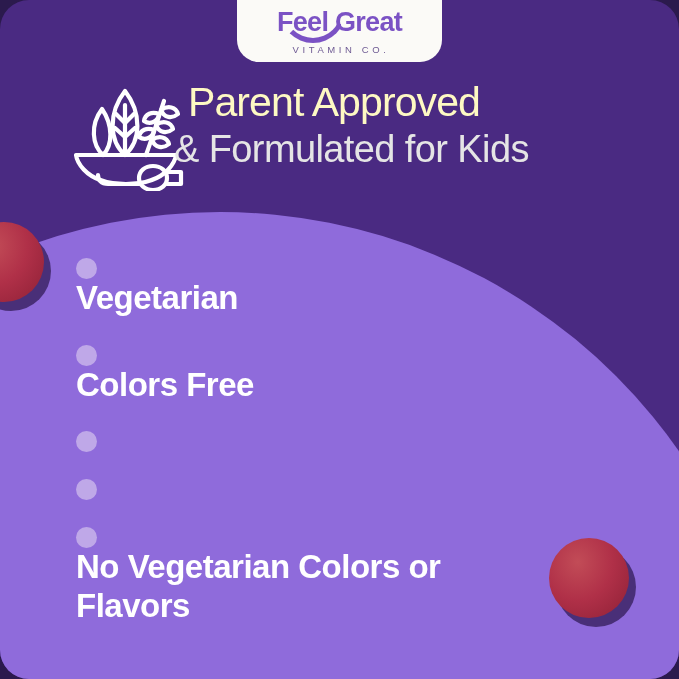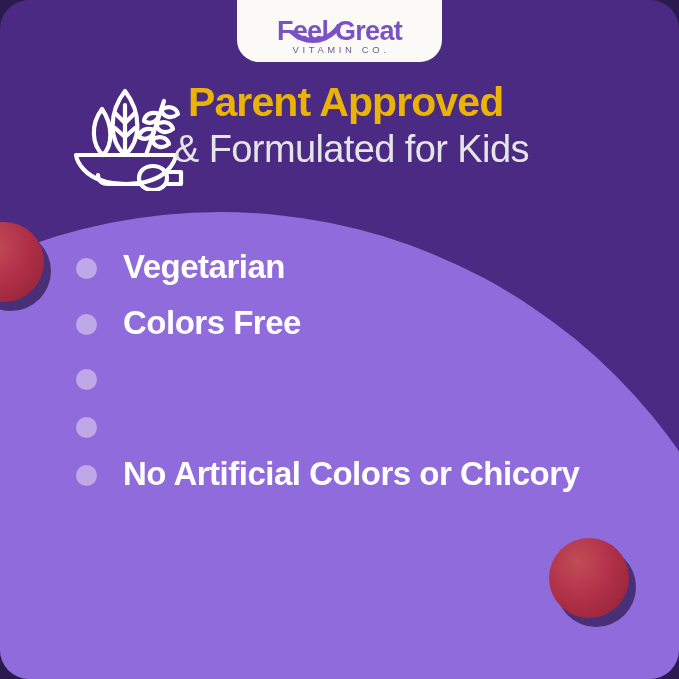--- a/index.html
+++ b/index.html
@@ -63,21 +63,21 @@
     border-top-color: transparent;
     border-left-color: transparent;
     border-right-color: transparent;
     border-radius: 0 0 60px 60px;
     z-index: 1;
   }
   #logo-sub {
     font-size: 9.5px;
     letter-spacing: 3.6px;
     color: #6E5A93;
-    margin-top: 0;
+    margin-top: 9px;
     padding-left: 3px;
     line-height: 1;
   }
 
   
   #headline-wrap {
     position: absolute;
     left: 0;
     top: 78px;
     width: 679px;
@@ -86,22 +86,22 @@
   #mortar-icon {
     position: absolute;
     left: 68px;
     top: 5px;
   }
   #headline-main {
     position: absolute;
     left: 188px;
     top: 4px;
     font-size: 41px;
-    font-weight: bold;
-    color: #eab308;
+    font-weight: normal;
+    color: #fef9c3;
     letter-spacing: -0.9px;
     line-height: 1;
     white-space: nowrap;
   }
   #headline-sub {
     position: absolute;
     left: 174px;
     top: 52px;
     font-size: 38px;
     font-weight: normal;
@@ -152,20 +152,21 @@
   #bullet-list {
     position: absolute;
     left: 76px;
     top: 248px;
     width: 560px;
   }
   .bullet-row {
     display: flex;
     align-items: flex-start;
     margin-bottom: 17px;
+    flex-direction: column;
   }
   .bullet-dot {
     flex: 0 0 auto;
     width: 21px;
     height: 21px;
     border-radius: 50%;
     background: #BFA8E8;
     margin-top: 10px;
     margin-right: 26px;
   }
@@ -244,17 +245,17 @@
       <div class="bullet-text">Colors Free</div>
     </div>
     <div class="bullet-row">
       <div class="bullet-dot"></div>
     </div>
     <div class="bullet-row">
       <div class="bullet-dot"></div>
     </div>
     <div class="bullet-row">
       <div class="bullet-dot"></div>
-      <div class="bullet-text">No Artificial Colors or Chicory</div>
+      <div class="bullet-text">No Vegetarian Colors or Flavors</div>
     </div>
   </div>
 
 </div>
 
 </body></html>

